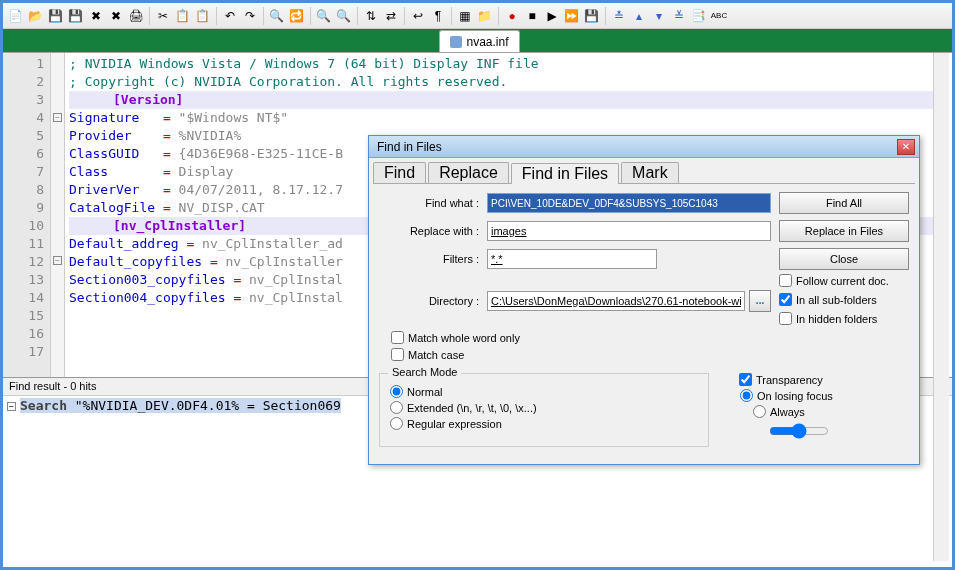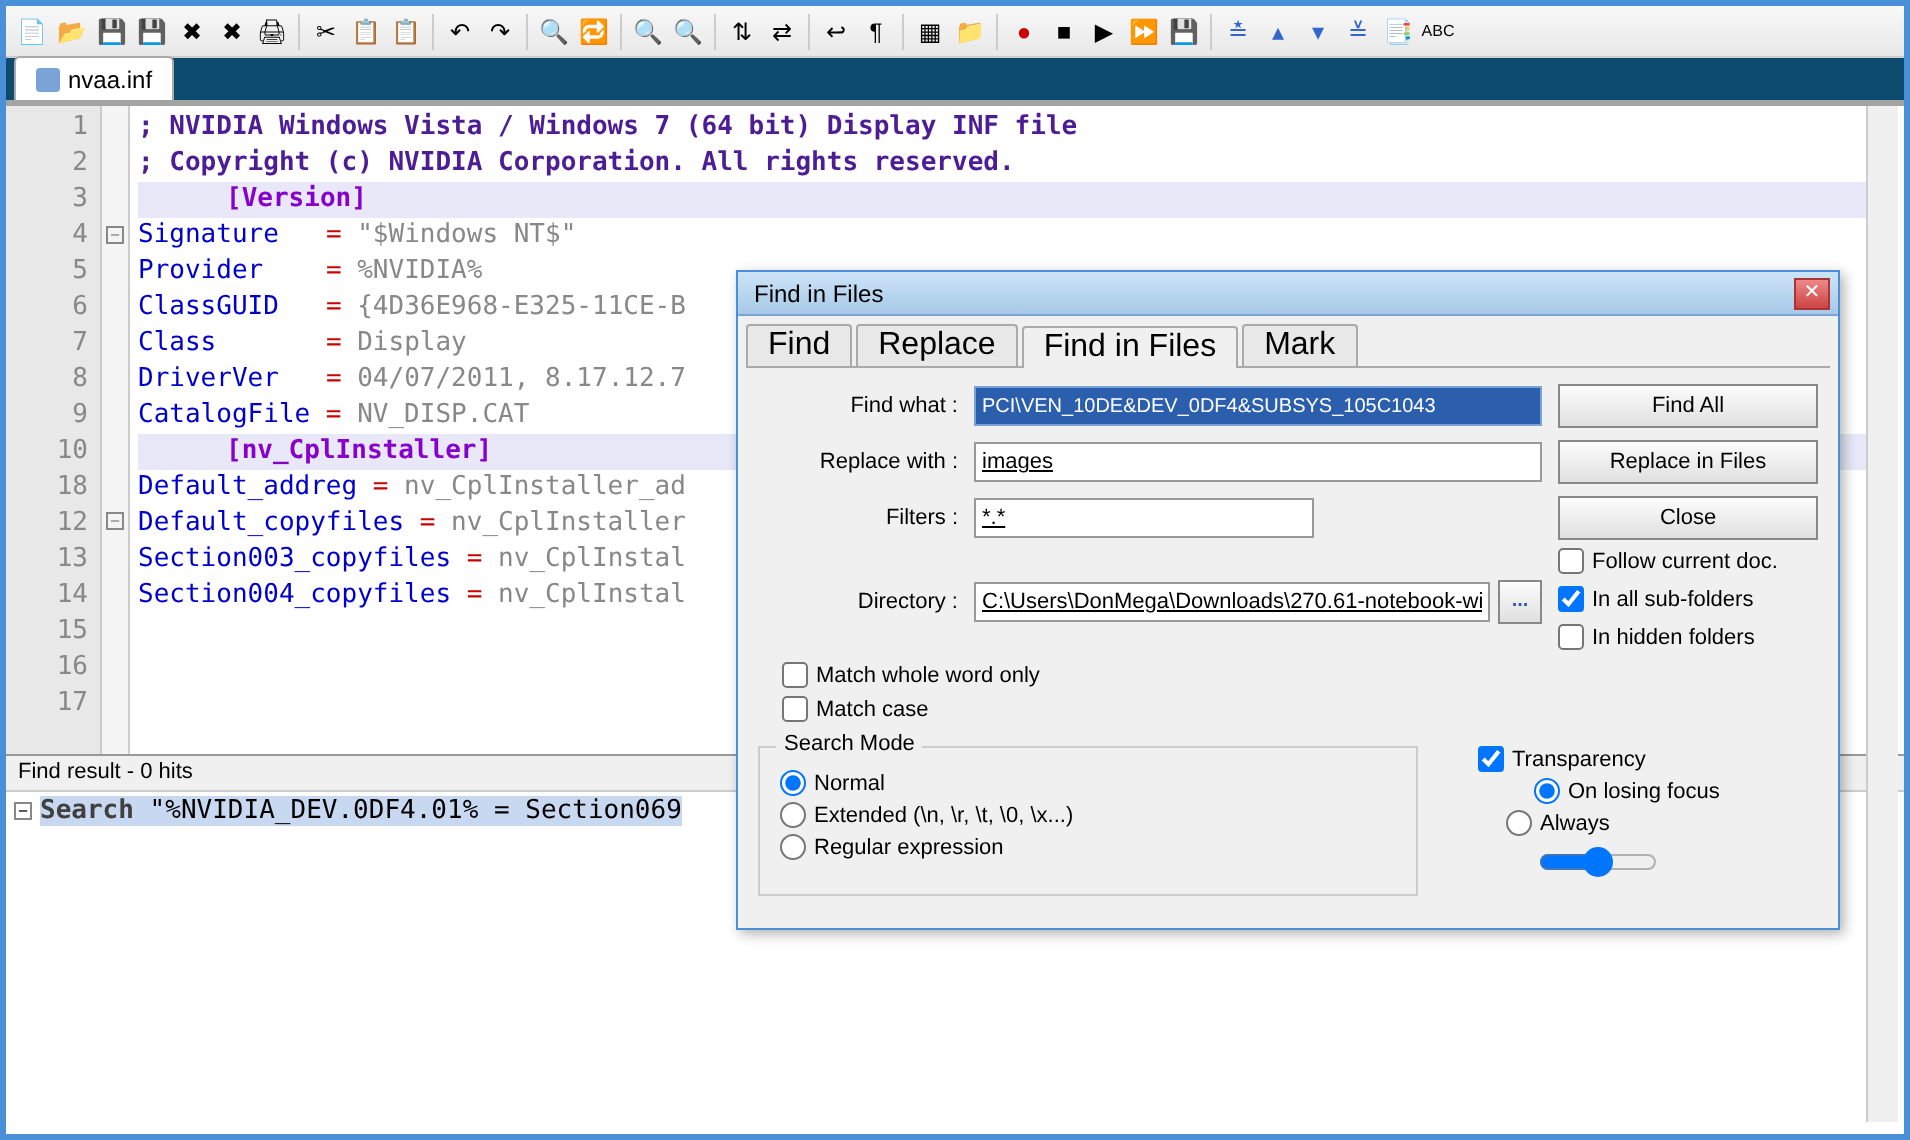--- a/index.html
+++ b/index.html
@@ -1,30 +1,30 @@
 <!DOCTYPE html>
 <html><head>
 <meta charset="utf-8">
 <style>
 * { box-sizing: border-box; margin: 0; padding: 0; }
 body { font-family: "Segoe UI", Tahoma, sans-serif; font-size: 12px; background: #fff; width: 955px; height: 570px; overflow: hidden; position: relative; border: 3px solid #4a90d9; }
 .toolbar { height: 26px; background: linear-gradient(#f8f8f8,#e8e8e8); border-bottom: 1px solid #ccc; display: flex; align-items: center; padding: 0 4px; gap: 2px; }
 .tb-btn { width: 18px; height: 18px; display: flex; align-items: center; justify-content: center; cursor: pointer; border: 1px solid transparent; }
 .tb-sep { width: 1px; height: 18px; background: #ccc; margin: 0 2px; }
-.tab-bar { height: 24px; background: #0c4a6e; border-bottom: 3px solid #a3a3a3; display: flex; align-items: flex-end; padding-left: 4px; }
+.tab-bar { height: 24px; background: #15803d; border-bottom: 1px solid #a3a3a3; display: flex; align-items: flex-end; padding-left: 4px; justify-content: center; }
 .file-tab { height: 22px; padding: 3px 10px; background: #fff; border: 1px solid #aaa; border-bottom: none; border-radius: 3px 3px 0 0; display: flex; align-items: center; gap: 4px; cursor: pointer; }
 .file-tab-icon { width: 12px; height: 12px; background: #7aa3d8; border-radius: 2px; }
 .editor-wrap { display: flex; height: 325px; background: #fff; border-bottom: 1px solid #999; }
 .gutter { width: 48px; background: #e8e8e8; border-right: 1px solid #ccc; color: #888; text-align: right; padding-right: 6px; font-family: Consolas, monospace; font-size: 13px; line-height: 18px; padding-top: 2px; }
 .fold-col { width: 14px; background: #f4f4f4; border-right: 1px solid #ccc; font-family: Consolas, monospace; font-size: 10px; line-height: 18px; text-align: center; color: #888; padding-top: 2px; }
 .fold-box { width: 9px; height: 9px; border: 1px solid #888; margin: 4px auto; font-size: 8px; line-height: 7px; text-align: center; cursor: pointer; }
 .code { flex: 1; font-family: Consolas, monospace; font-size: 13px; line-height: 18px; padding: 2px 4px; white-space: pre; overflow: hidden; }
 .code .l { display:block; }
 .code .l.hl { background: #e8e8f8; }
-.c-comment { color: #4c1d95; font-weight: bold; }
+.c-comment { color: #0f766e; }
 .c-section { color: #8800cc; font-weight: bold; padding-left: 44px; }
 .c-key { color: #0000cc; }
 .c-string { color: #888; }
 .c-op { color: #cc0000; }
 .find-result-hdr { height: 18px; background: #f0f0f0; border-bottom: 1px solid #ccc; padding: 2px 6px; font-size: 11px; }
 .find-result-body { height: 160px; background: #fff; font-family: Consolas, monospace; font-size: 13px; padding: 2px 4px; overflow: hidden; }
 .fr-line { background: #c8d8f0; display: inline-block; }
 .fr-fold { width: 9px; height: 9px; border: 1px solid #888; display: inline-block; margin-right: 4px; font-size: 8px; line-height: 7px; text-align: center; vertical-align: middle; }
 .fr-hl { color: #404040; font-weight: bold; }
 .vscroll { position: absolute; right: 3px; top: 50px; width: 16px; bottom: 6px; background: #f0f0f0; border-left: 1px solid #ccc; }
@@ -118,21 +118,21 @@
       <div>1</div>
       <div>2</div>
       <div>3</div>
       <div>4</div>
       <div>5</div>
       <div>6</div>
       <div>7</div>
       <div>8</div>
       <div>9</div>
       <div>10</div>
-      <div>18</div>
+      <div>11</div>
       <div>12</div>
       <div>13</div>
       <div>14</div>
       <div>15</div>
       <div>16</div>
       <div>17</div>
     </div>
   <div class="fold-col" id="foldcol">
       <div>&nbsp;</div>
       <div>&nbsp;</div>
@@ -232,21 +232,21 @@
         <label class="radio-row">
             <input type="radio" name="sm" style="">
             <span>Regular expression</span>
           </label>
       </fieldset>
       <div class="grp grp-notitle trans-block">
         <label class="chk">
             <input type="checkbox" checked="" style="">
             <span>Transparency</span>
           </label>
-        <label class="radio-row" style="margin-left:28px">
+        <label class="radio-row" style="margin-left:1px">
             <input type="radio" name="tr" checked="" style="">
             <span>On losing focus</span>
           </label>
         <label class="radio-row" style="margin-left:14px">
             <input type="radio" name="tr" style="">
             <span>Always</span>
           </label>
         <input type="range" class="trans-slider" value="50" style="">
       </div>
     </div>

